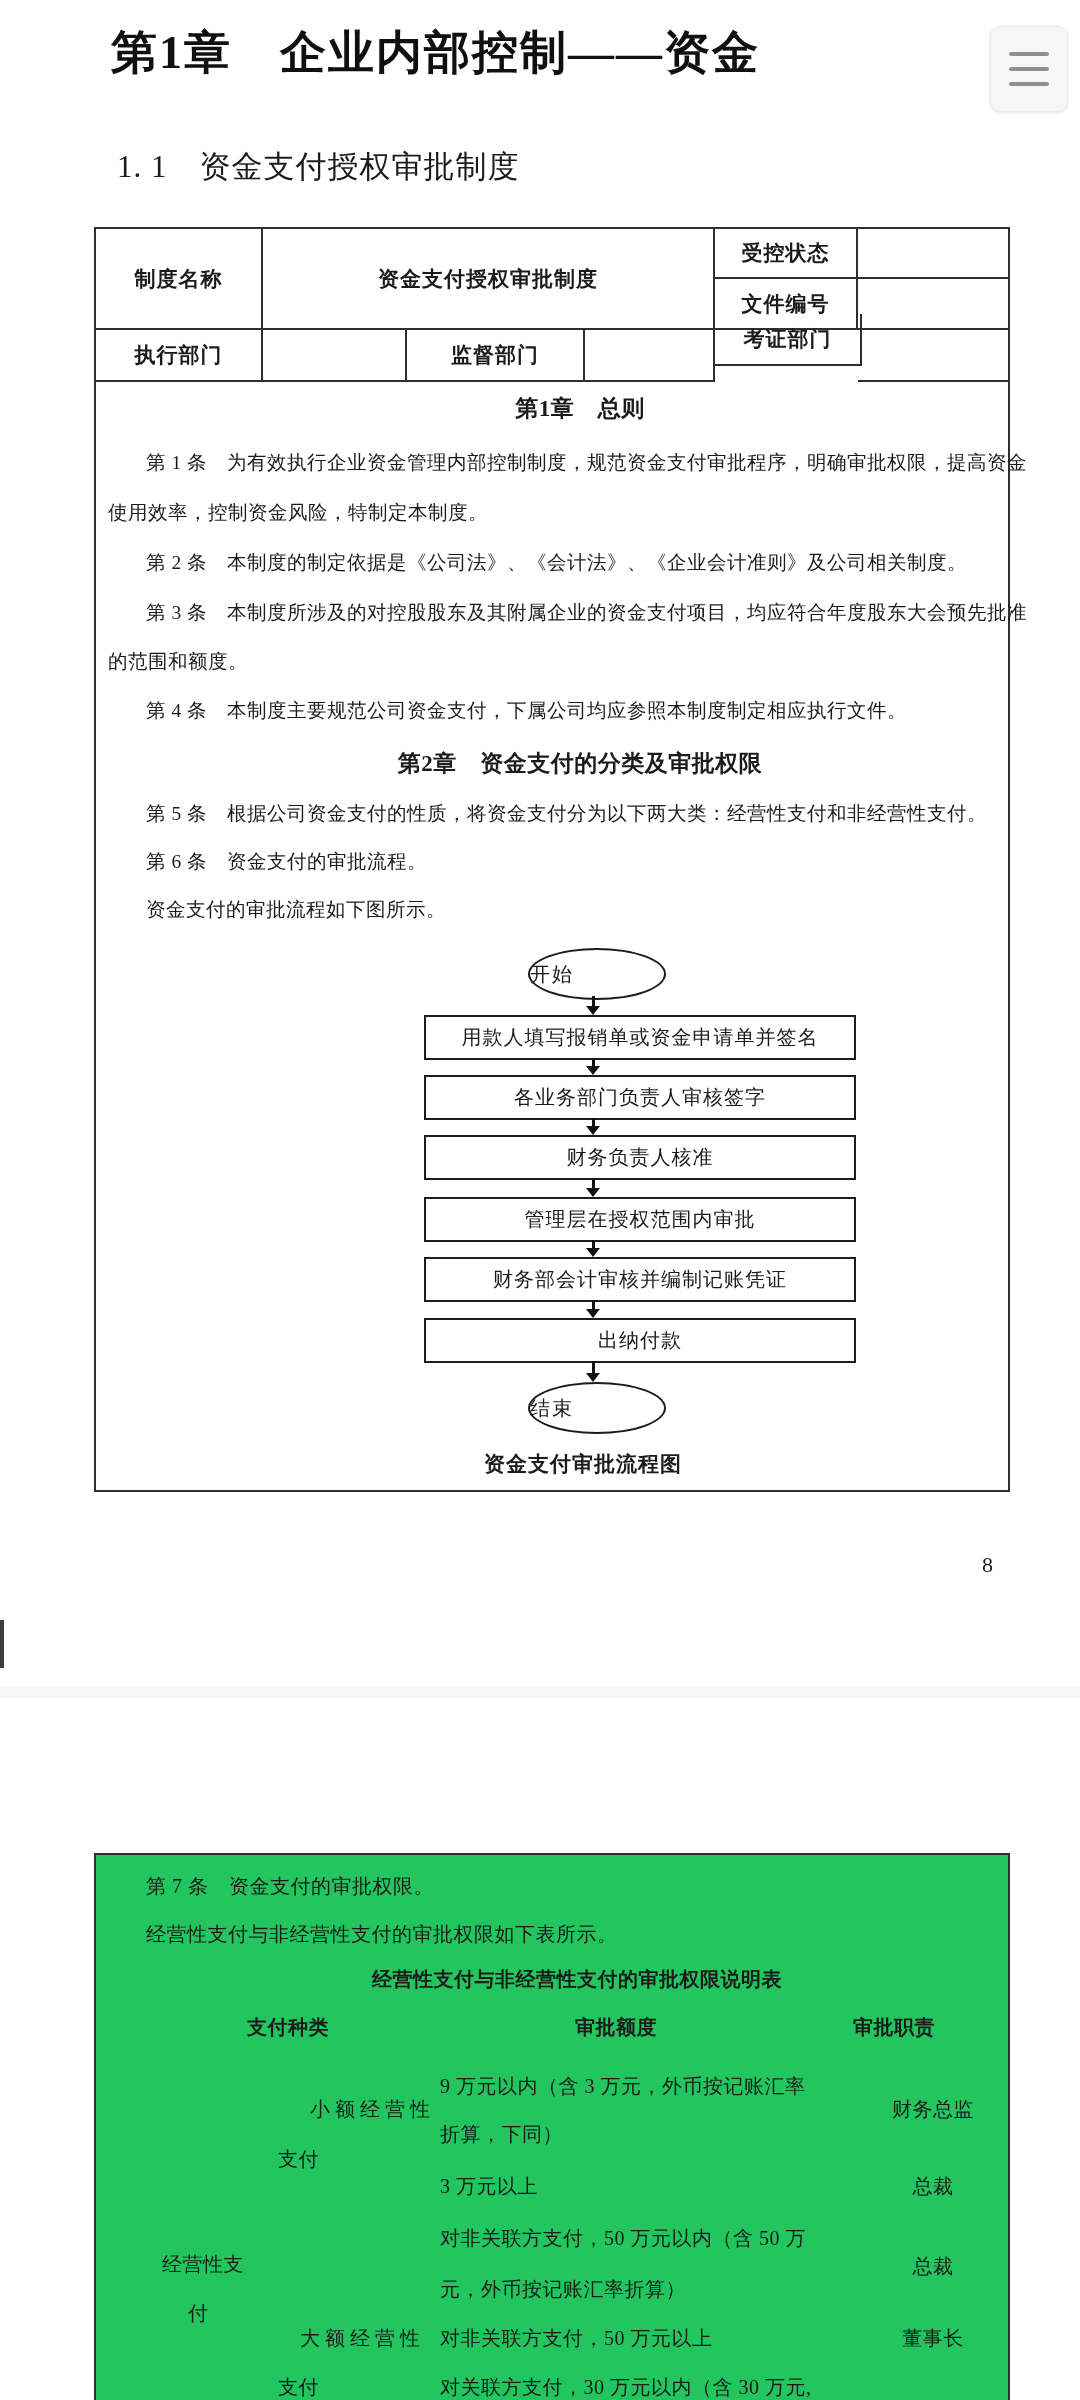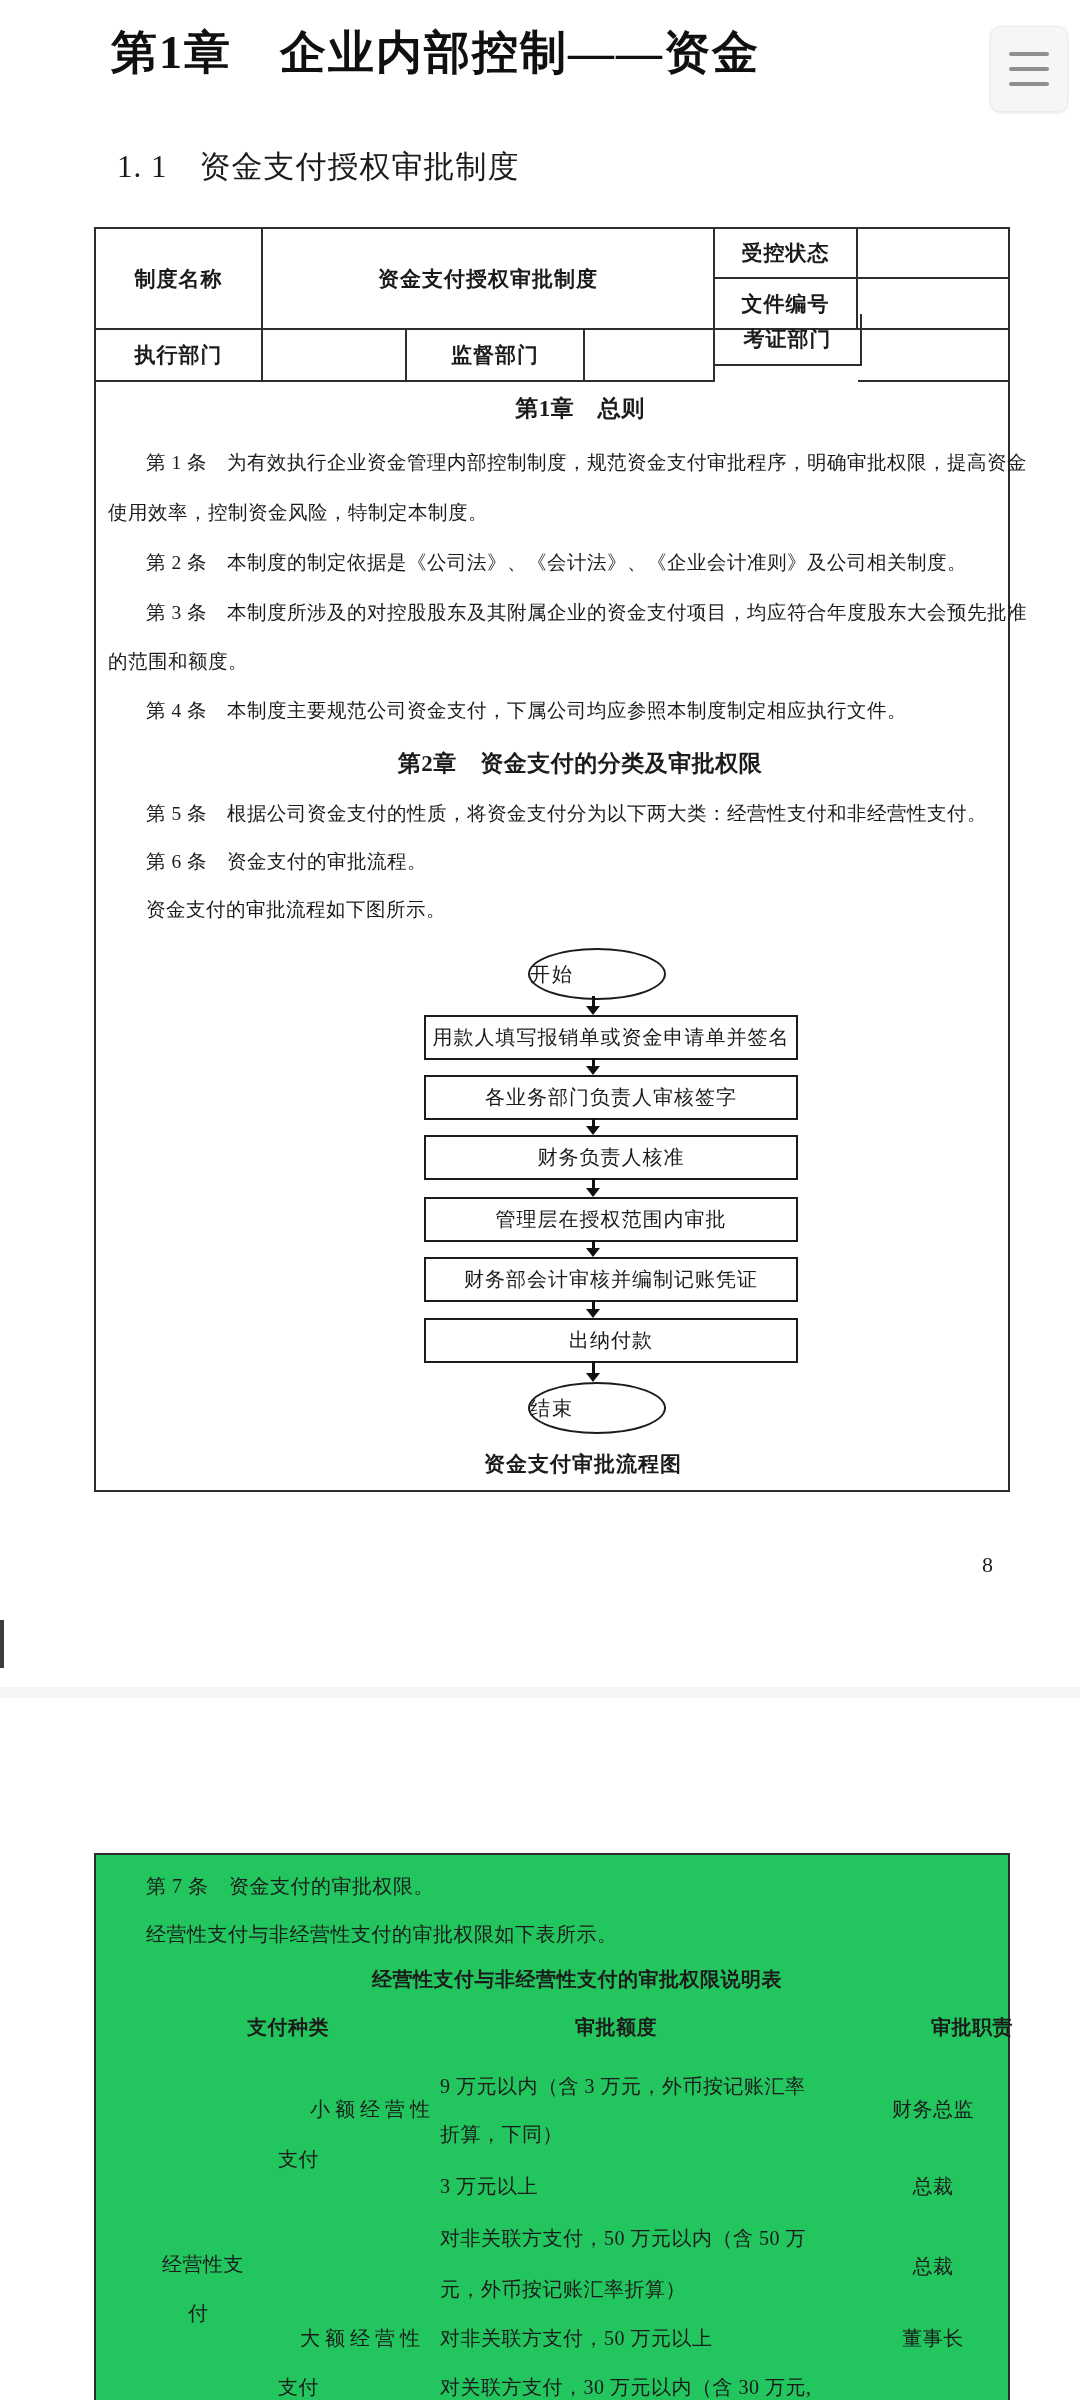--- a/index.html
+++ b/index.html
@@ -49,21 +49,21 @@
     position:absolute;font-size:19.5px;letter-spacing:.5px;white-space:nowrap;height:26px;line-height:26px;
   }
   .ctr{left:0;width:912px;text-align:center;font-weight:700;font-size:23px;padding-left:56px;box-sizing:border-box;}
 
   
   .fl-ellipse{
     position:absolute;left:432px;width:134px;height:48px;border:2px solid #1c1c1c;
     border-radius:50%;line-height:48px;font-size:20px;letter-spacing:2px;background:#fff;
   }
   .fl-box{
-    position:absolute;left:328px;width:374px;height:45px;border:2px solid #1c1c1c;
+    position:absolute;left:328px;width:432px;height:45px;border:2px solid #1c1c1c;
     box-sizing:border-box;text-align:center;line-height:41px;font-size:20px;letter-spacing:1px;background:#fff;
   }
   .fl-arrow{position:absolute;left:487px;width:20px;}
   .fl-arrow::before{content:"";position:absolute;left:9px;top:0;bottom:8px;width:2.5px;background:#111;}
   .fl-arrow::after{content:"";position:absolute;left:3px;bottom:0;width:0;height:0;
     border-left:7px solid transparent;border-right:7px solid transparent;border-top:9px solid #111;}
   .fl-caption{
     position:absolute;left:0;top:1068px;width:912px;text-align:center;
     font-weight:700;font-size:21px;letter-spacing:1px;padding-left:62px;box-sizing:border-box;
   }
@@ -150,21 +150,21 @@
 <div class="abs tick"></div>
 <div class="abs sep"></div>
 
 <div class="tbl2">
   <div class="ln2" style="top:18px;left:50px">第 7 条　资金支付的审批权限。</div>
   <div class="ln2" style="top:66px;left:50px">经营性支付与非经营性支付的审批权限如下表所示。</div>
   <div class="ln2 b t2ctr" style="top:111px">经营性支付与非经营性支付的审批权限说明表</div>
 
   <div class="ln2 b" style="top:159px;left:102px;width:180px;text-align:center">支付种类</div>
   <div class="ln2 b" style="top:159px;left:420px;width:200px;text-align:center">审批额度</div>
-  <div class="ln2 b" style="top:159px;left:757px;width:160px;text-align:right">审批职责</div>
+  <div class="ln2 b" style="top:159px;left:757px;width:160px;text-align:left">审批职责</div>
 
   <div class="ln2" style="top:218px;left:344px">9 万元以内（含 3 万元，外币按记账汇率</div>
   <div class="ln2 sp5" style="top:241px;left:214px">小额经营性</div>
   <div class="ln2 role" style="top:241px">财务总监</div>
   <div class="ln2" style="top:266px;left:344px">折算，下同）</div>
   <div class="ln2" style="top:291px;left:182px">支付</div>
   <div class="ln2" style="top:318px;left:344px">3 万元以上</div>
   <div class="ln2 role" style="top:318px">总裁</div>
 
   <div class="ln2" style="top:370px;left:344px">对非关联方支付，50 万元以内（含 50 万</div>

